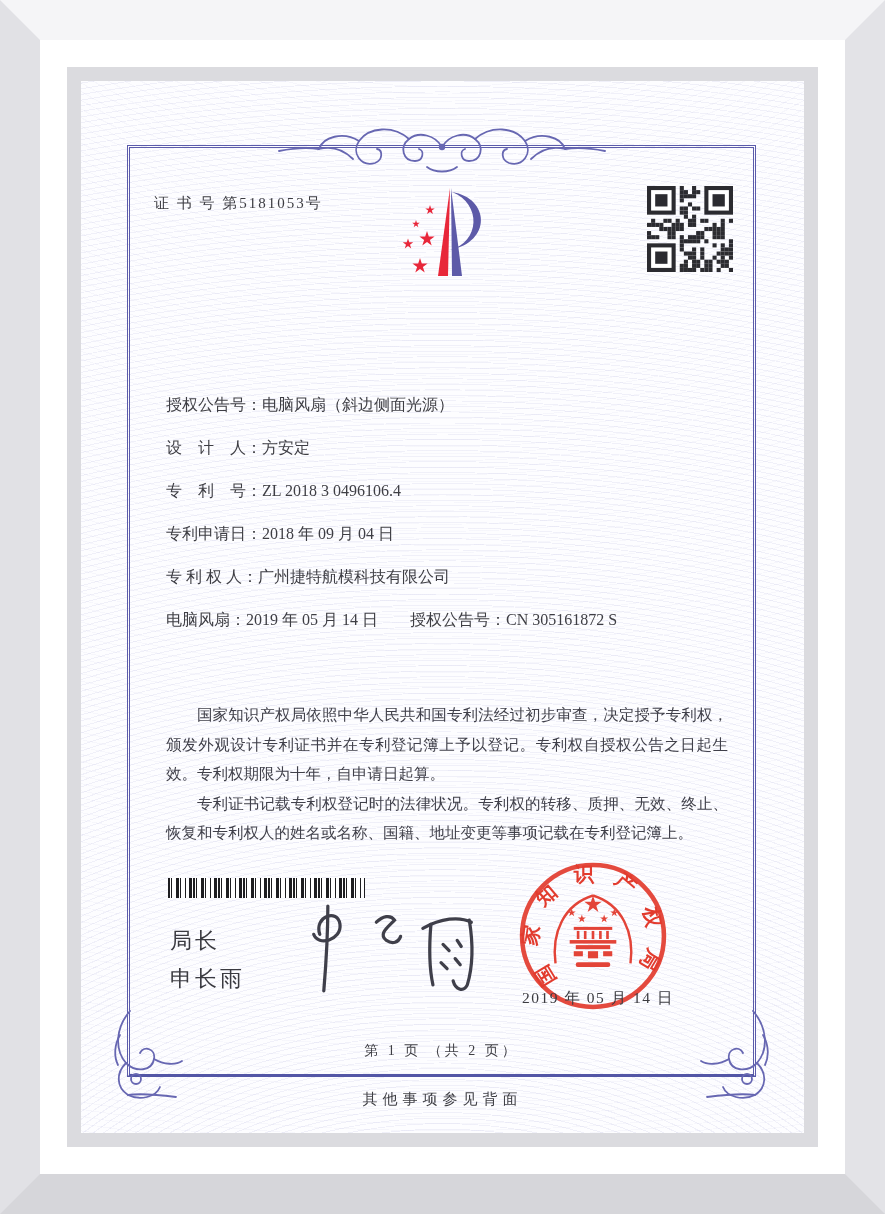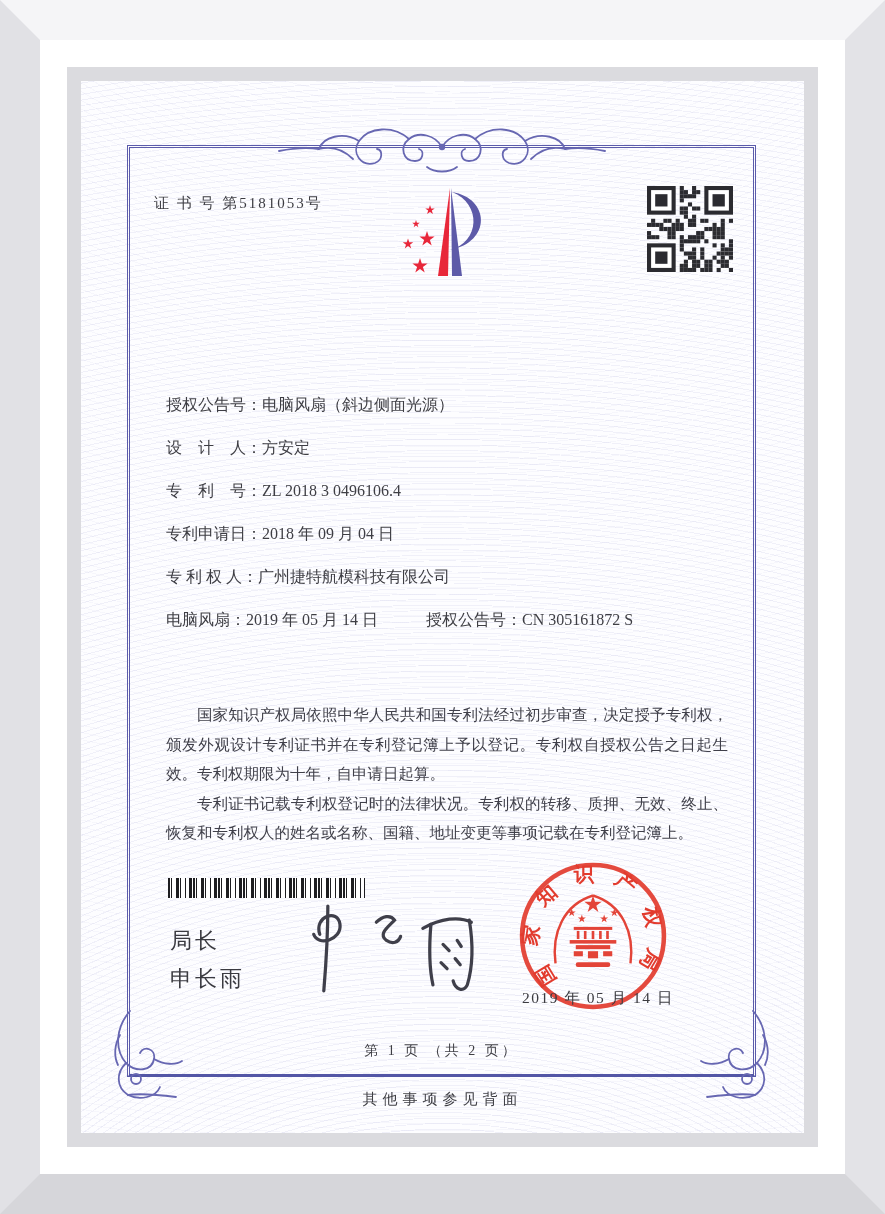--- a/index.html
+++ b/index.html
@@ -32,21 +32,21 @@
   .logo{position:absolute;left:50%;top:36px;transform:translateX(-50%);}
   .qr{position:absolute;right:20px;top:38px;}
   
   .cert-title{position:absolute;left:0;right:0;top:150px;text-align:center;
     font-size:35px;font-weight:700;letter-spacing:9px;color:#3a3a3f;}
   
   .fields{position:absolute;left:36px;right:24px;top:246px;color:#3e3e44;}
   .field-row{font-size:16px;line-height:22px;margin-bottom:21px;white-space:nowrap;}
   .flabel{color:#3e3e44;}
   .fvalue{color:#3e3e44;}
-  .pair2{margin-left:44px;}
+  .pair2{margin-left:28px;}
   
   .paragraphs{position:absolute;left:36px;top:552px;width:562px;
     font-size:15.5px;line-height:29.5px;color:#40404a;text-align:justify;}
   .paragraphs p{margin:0;text-indent:2em;}
   
   .barcode{position:absolute;left:38px;top:730px;width:197px;height:20px;
     background:repeating-linear-gradient(90deg,
       #1d1d20 0 2px,#fff 2px 3px,#1d1d20 3px 4px,#fff 4px 8px,
       #1d1d20 8px 11px,#fff 11px 12px,#1d1d20 12px 13px,#fff 13px 17px,
       #1d1d20 17px 18px,#fff 18px 21px,#1d1d20 21px 24px,#fff 24px 25px);}

